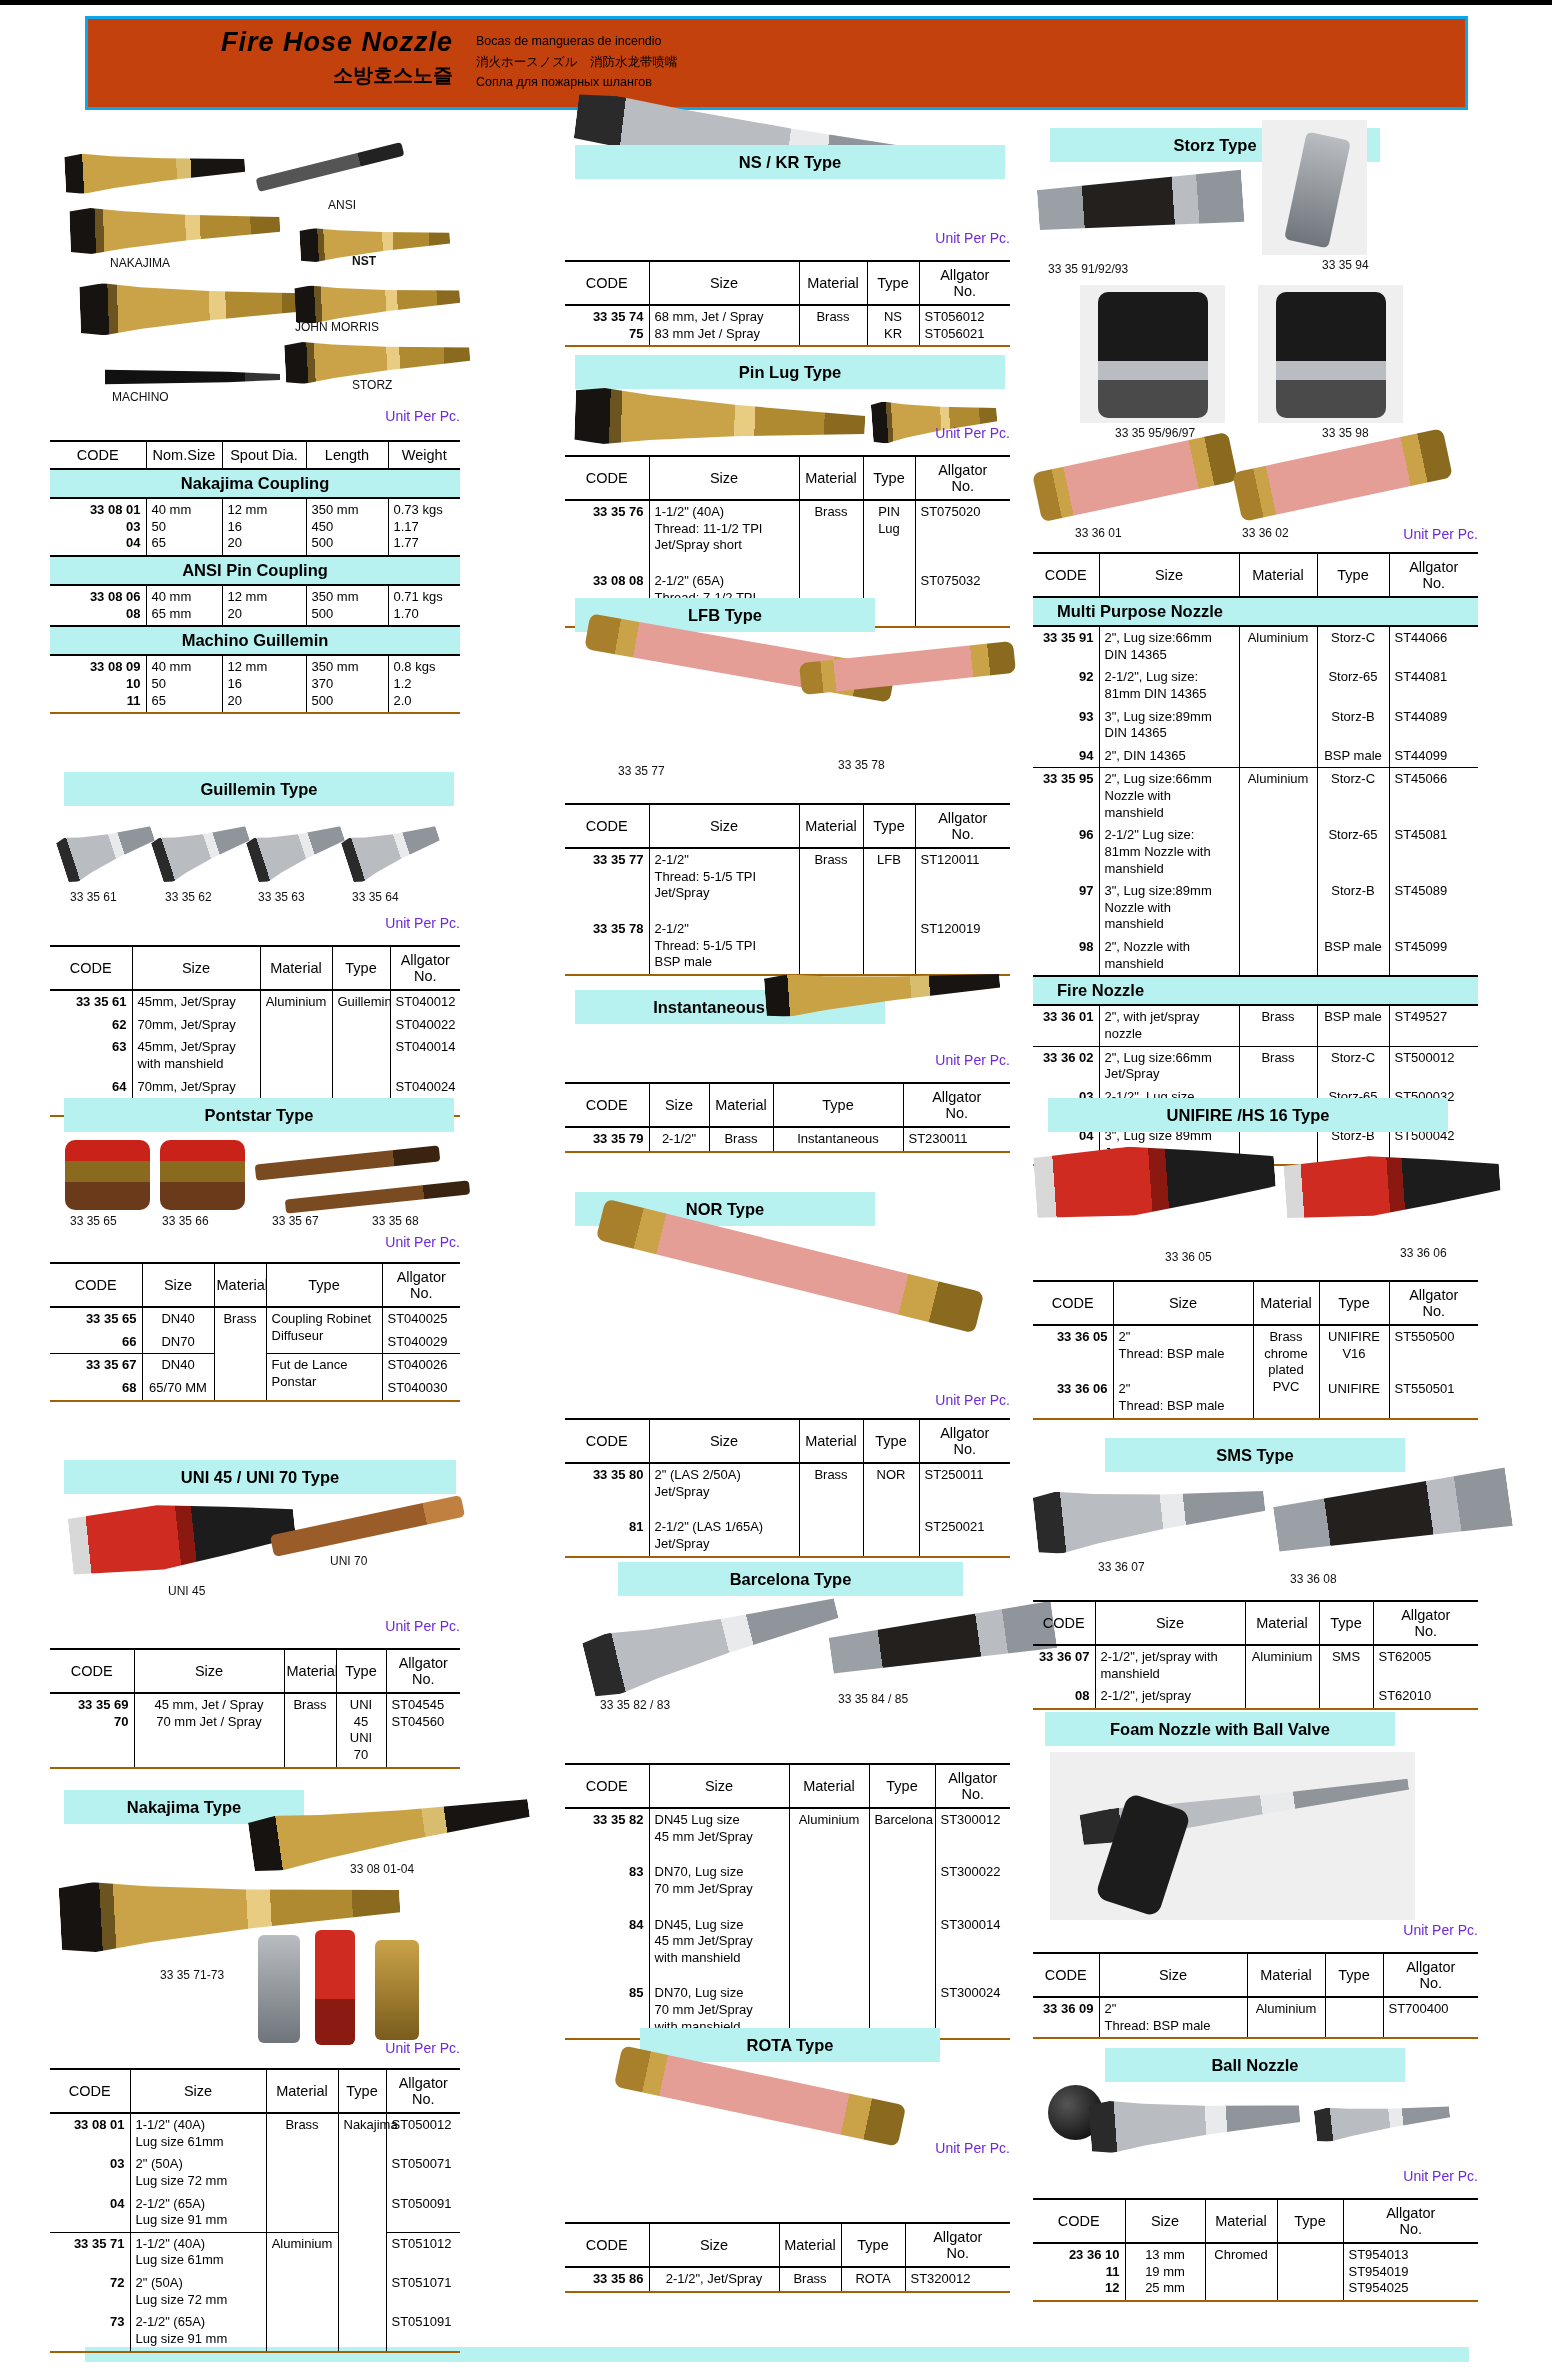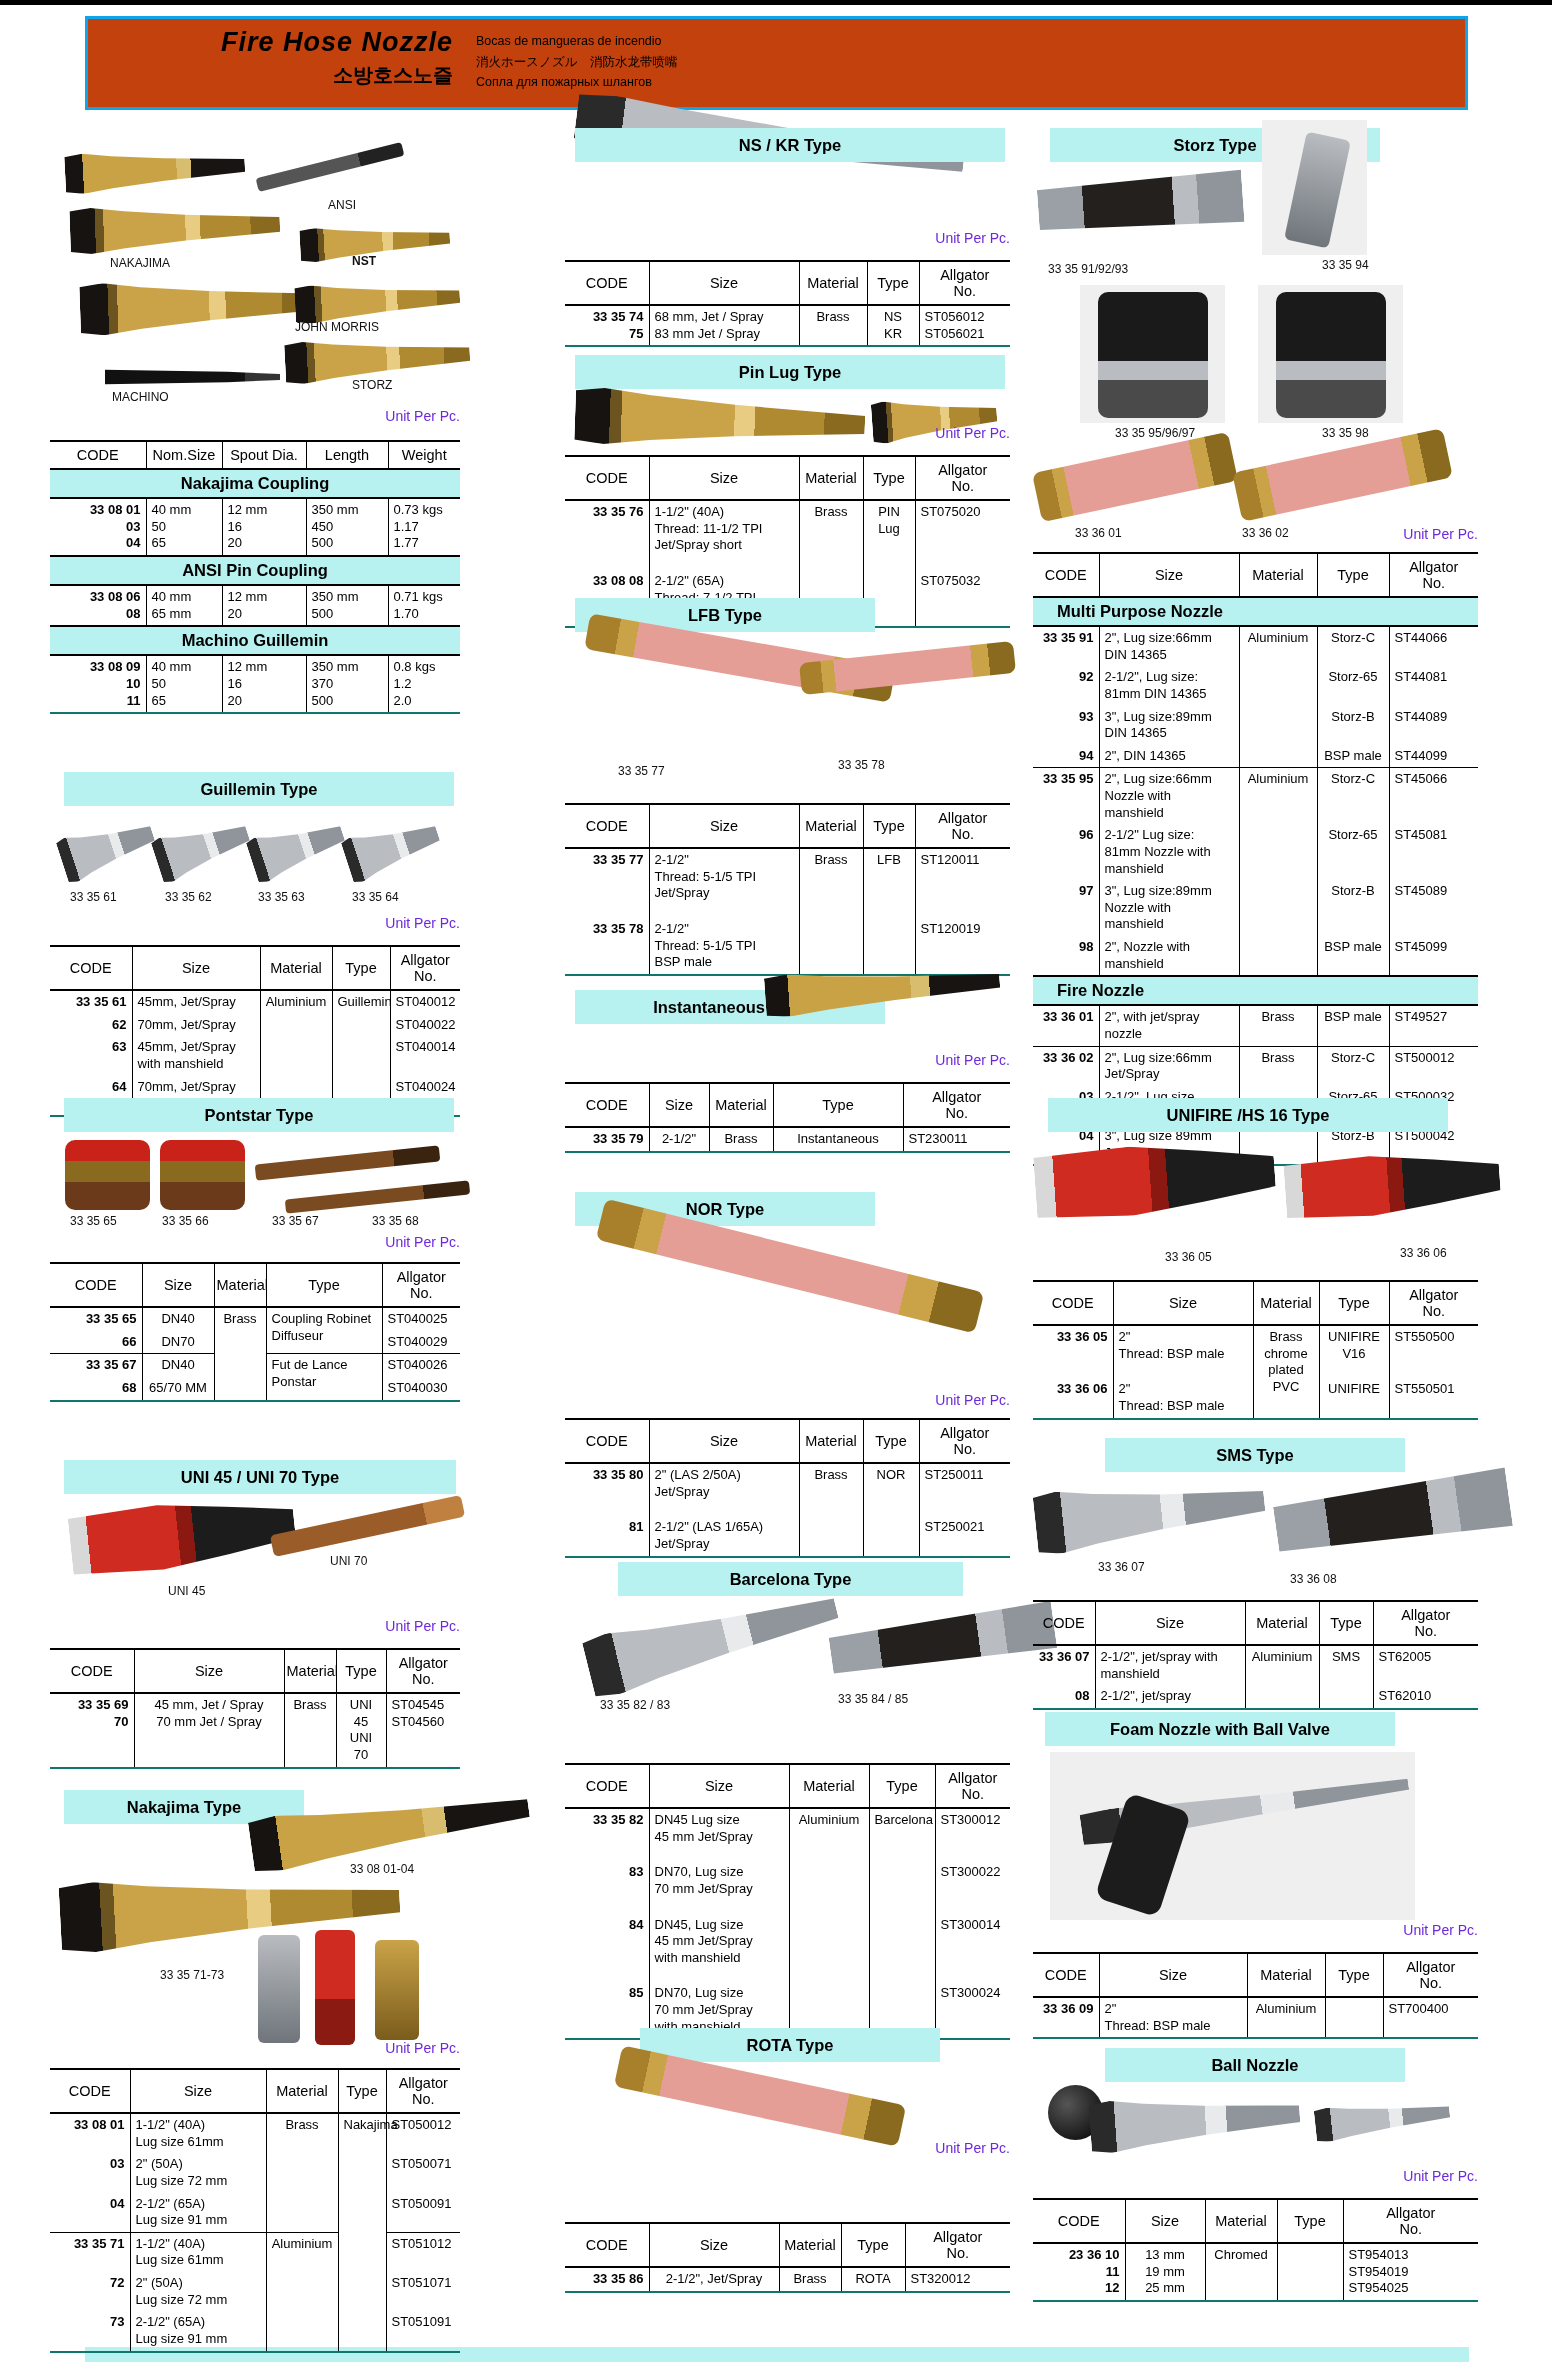--- a/index.html
+++ b/index.html
@@ -11,21 +11,21 @@
   .hdr-titleblock{position:absolute;left:60px;top:8px;width:305px;text-align:right;}
   .hdr-title{font-size:27px;font-weight:700;font-style:italic;color:#000;letter-spacing:1px;}
   .hdr-kr{font-size:20px;font-weight:700;margin-top:4px;}
   .hdr-sub{position:absolute;left:388px;top:12px;width:420px;font-size:12.5px;line-height:1.65;color:#000;}
   
   .bar{position:absolute;height:34px;background:#b7f2f1;color:#000;font-size:16.5px;font-weight:700;text-align:center;line-height:34px;}
   
   .unit{position:absolute;font-size:14px;color:#6d28d9;text-align:right;}
   .plabel{position:absolute;font-size:12px;color:#111;white-space:nowrap;}
   
-  table.cat{position:absolute;border-collapse:collapse;table-layout:fixed;border-bottom:2px solid #0f766e;}
+  table.cat{position:absolute;border-collapse:collapse;table-layout:fixed;border-bottom:2px solid #a16207;}
   table.cat th{border-top:2px solid #000;border-bottom:2px solid #000;font-weight:400;font-size:14.5px;padding:5px 2px;text-align:center;vertical-align:middle;white-space:pre-line;color:#000;}
   table.cat td{font-size:13px;line-height:1.28;padding:3px 5px;vertical-align:top;white-space:pre-line;color:#000;}
   table.cat th+th, table.cat td+td{border-left:1.5px solid #000;}
   table.cat tr.sep td{border-top:1.5px solid #000;}
   table.cat tr.pad td{padding-top:16px;}
   table.cat tr.band td{background:#b7f2f1;font-weight:700;font-size:16.5px;text-align:center;border-top:2px solid #000;border-bottom:2px solid #000;padding:3px 4px;}
   table.cat tr.band.left td{text-align:left;padding-left:24px;}
   td.code{font-weight:700;text-align:right;padding-right:14px;}
   td.ctr{text-align:center;}
   td.mid{vertical-align:middle;}
@@ -378,21 +378,21 @@
         <tr>
           <td class="code">73</td>
           <td>2-1/2" (65A)
 Lug size 91 mm</td>
           <td>ST051091</td>
         </tr>
       </tbody>
     </table>
 
   <div class="noz n-chrome" style="left:575px;top:115px;width:390px;height:50px;transform:rotate(7deg);"></div>
-  <div class="bar" style="left:575px;top:128px;width:430px;">NS / KR Type</div>
+  <div class="bar" style="left:575px;top:145px;width:430px;">NS / KR Type</div>
   <div class="unit" style="left:565px;top:230px;width:445px;">Unit Per Pc.</div>
   <table class="cat" style="left:565px;top:260px;width:445px;">
       <colgroup>
         <col style="width:84px">
         <col style="width:150px">
         <col style="width:68px">
         <col style="width:52px">
         <col style="width:91px">
       </colgroup>
       <thead>

